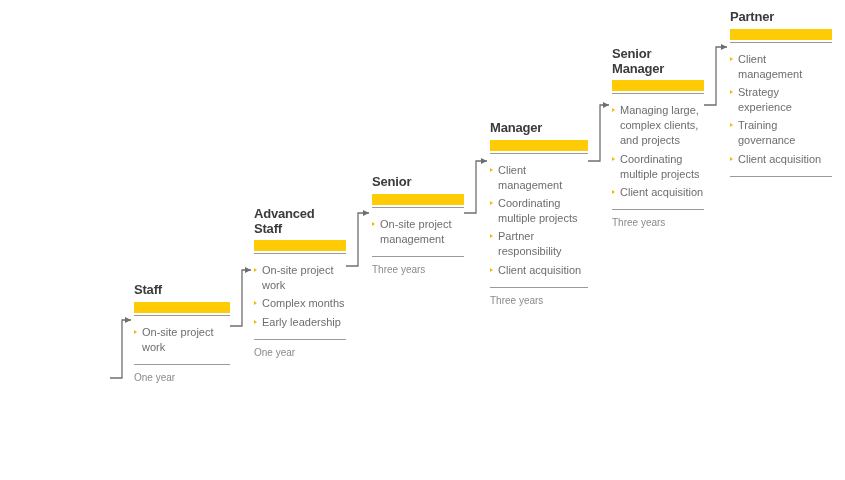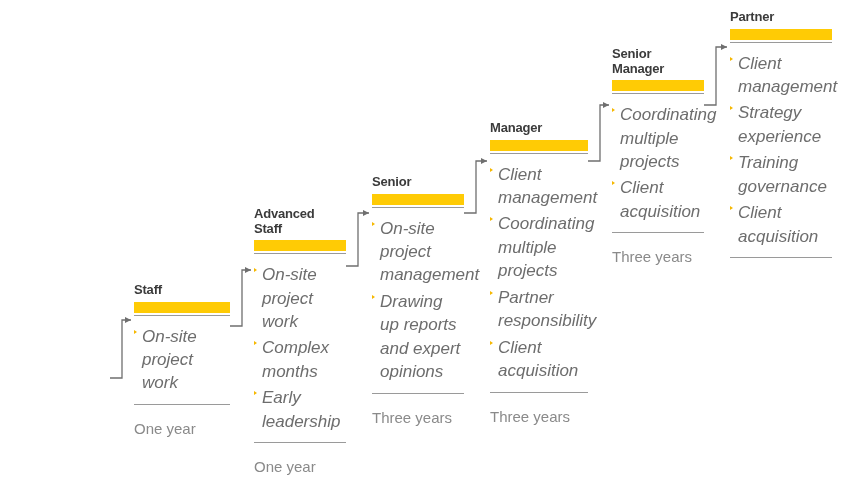--- a/index.html
+++ b/index.html
@@ -46,25 +46,24 @@
 
   .bullets {
     list-style: none;
     margin: 9px 0 0 0;
     padding: 0;
   }
 
   .bullets li {
     position: relative;
     color: #6d6d6d;
-    font-size: 17px;
+    font-size: 11px;
     line-height: 1.38;
     padding-left: 8px;
     margin-bottom: 3px;
-    font-style: italic;
   }
 
   .bullets li::before {
     content: "";
     position: absolute;
     left: 0;
     top: 5px;
     width: 0;
     height: 0;
     border-left: 3.6px solid #f6b800;
@@ -74,23 +73,23 @@
 
   .foot-rule {
     height: 0;
     border-bottom: 1.2px solid #9a9a9a;
     margin-top: 9px;
     width: 100%;
   }
 
   .duration {
     color: #8a8a8a;
-    font-size: 15px;
+    font-size: 10px;
     line-height: 1.3;
-    margin-top: 14px;
+    margin-top: 6px;
   }
 
   
   #lvl-internship     { left: 14px;  top: 336px; width: 96px;  }
   #lvl-staff          { left: 134px; top: 283px; width: 96px;  }
   #lvl-advanced-staff { left: 254px; top: 207px; width: 92px;  }
   #lvl-senior         { left: 372px; top: 175px; width: 92px;  }
   #lvl-manager        { left: 490px; top: 121px; width: 98px;  }
   #lvl-senior-manager { left: 612px; top: 47px;  width: 92px;  }
   #lvl-partner        { left: 730px; top: 10px;  width: 102px; }
@@ -150,21 +149,20 @@
     <div class="foot-rule"></div>
     <div class="duration">One year</div>
   </div>
 
   <div class="level" id="lvl-senior">
     <div class="level-title">Senior</div>
     <div class="bar"></div>
     <div class="bar-rule"></div>
     <ul class="bullets">
       <li>On-site project management</li>
-      <li>Drawing up reports and expert opinions</li>
     </ul>
     <div class="foot-rule"></div>
     <div class="duration">Three years</div>
   </div>
 
   <div class="level" id="lvl-manager">
     <div class="level-title">Manager</div>
     <div class="bar"></div>
     <div class="bar-rule"></div>
     <ul class="bullets">
@@ -176,20 +174,21 @@
     <div class="foot-rule"></div>
     <div class="duration">Three years</div>
   </div>
 
   <div class="level" id="lvl-senior-manager">
     <div class="level-title">Senior
 Manager</div>
     <div class="bar"></div>
     <div class="bar-rule"></div>
     <ul class="bullets">
+      <li>Managing large, complex clients, and projects</li>
       <li>Coordinating multiple projects</li>
       <li>Client acquisition</li>
     </ul>
     <div class="foot-rule"></div>
     <div class="duration">Three years</div>
   </div>
 
   <div class="level" id="lvl-partner">
     <div class="level-title">Partner</div>
     <div class="bar"></div>

